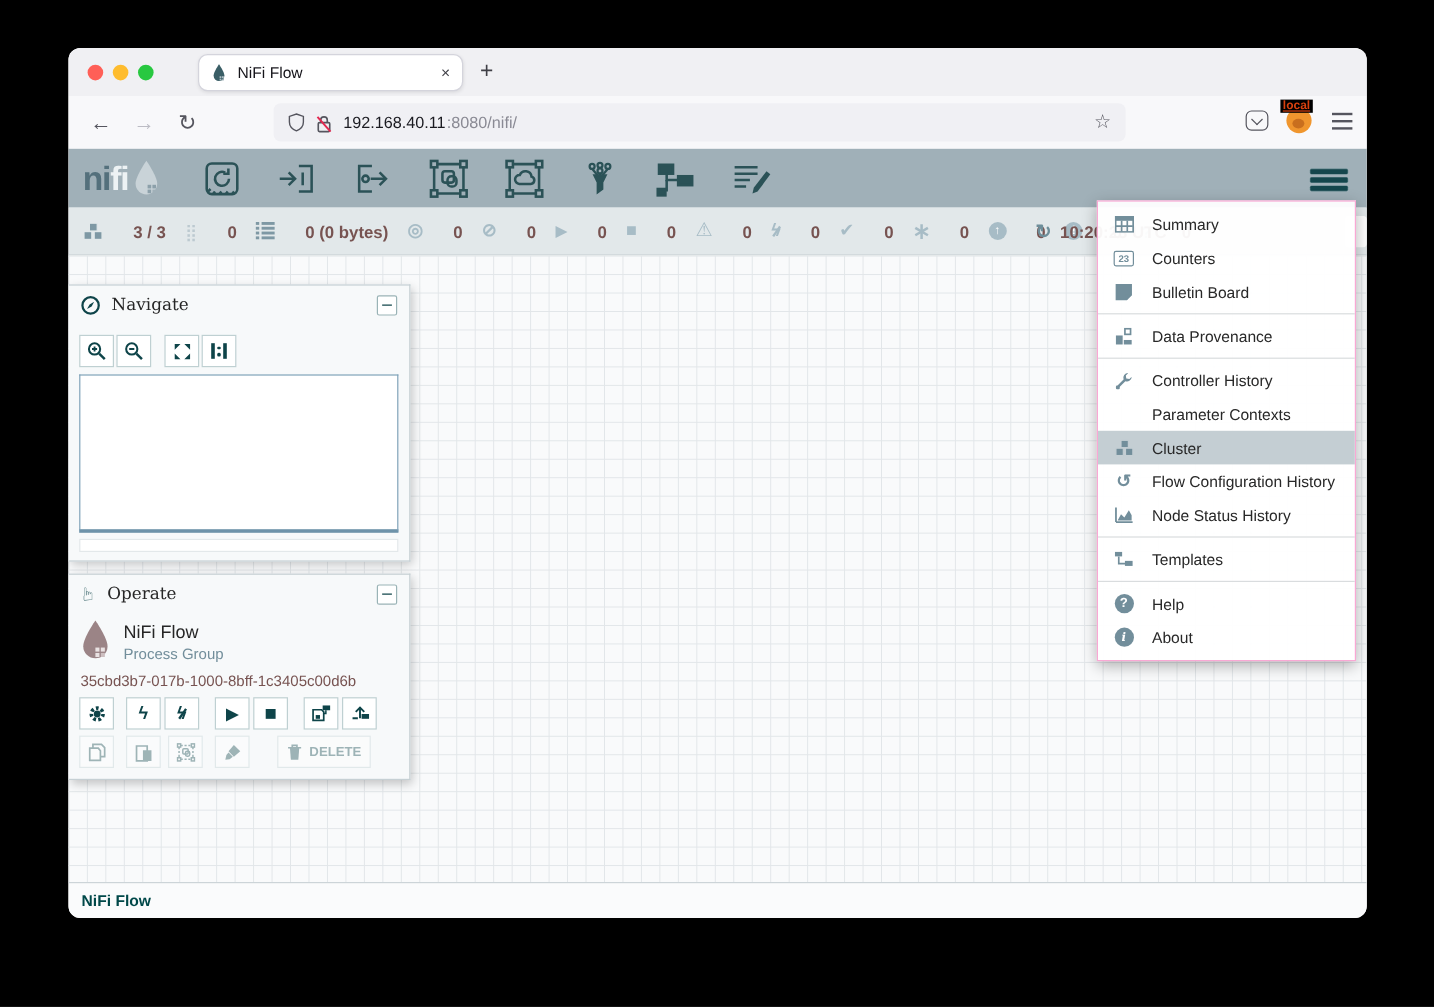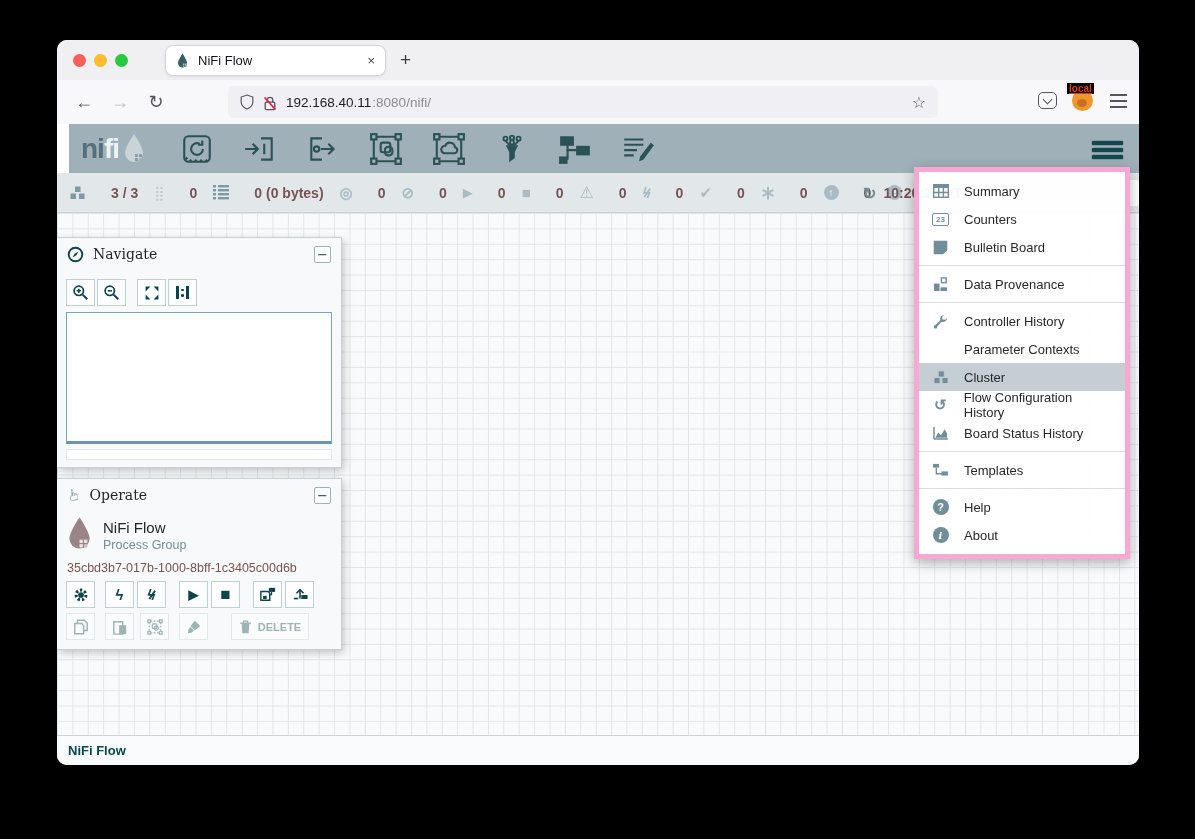--- a/index.html
+++ b/index.html
@@ -38,21 +38,21 @@
   .avatar { position:absolute; left:1015px; top:10px; width:21px; height:21px; border-radius:50%;
             background:#f0962e; overflow:hidden; }
   .avatar::after { content:""; position:absolute; left:5px; top:9px; width:10px; height:8px;
             border-radius:50%; background:#c96f1e; }
   .profile-tag { position:absolute; left:1010px; top:3px; background:#000000; color:#d7410f;
             font-size:10px; font-weight:bold; text-decoration:underline; padding:0 2px; z-index:3; }
   .ffx-burger { position:absolute; left:1053px; top:14px; width:17px; height:14px; }
   .ffx-burger i { display:block; height:2px; background:#55555e; margin-bottom:4px; }
 
   
-  .nifi-toolbar { position:absolute; left:12px; top:84px; right:0; height:49px; background:#a0b0b8;
+  .nifi-toolbar { position:absolute; left:0; top:84px; right:0; height:49px; background:#a0b0b8;
                   display:flex; align-items:center; padding-left:12px; }
   .logo { display:flex; align-items:center; }
   .logo .t1 { font-size:28px; font-weight:bold; letter-spacing:-1px; color:#54707c; }
   .logo .t2 { font-size:28px; font-weight:bold; letter-spacing:-1px; color:#edf2f4; }
   .components { display:flex; gap:27px; margin-left:32px; align-items:center; }
   .comp { width:36px; height:36px; display:flex; align-items:center; justify-content:center; cursor:grab; }
   .comp svg { stroke:#2b5257; fill:none; stroke-width:2; }
   .nifi-burger { position:absolute; right:16px; top:17px; width:31px; height:18px; cursor:pointer; }
   .nifi-burger i { display:block; height:4px; background:#14464c; border-radius:1px; margin-bottom:3px;
                    box-shadow:0 0 0 .5px #5f8389; }
@@ -120,21 +120,21 @@
   .op-row .tool-btn { font-weight:bold; }
   .mgap { width:10px; } .sgap { width:3px; } .lgap { width:13px; } .xgap { width:23px; }
   .tool-btn.off { opacity:.38; pointer-events:none; }
   .delete-btn { width:78px; height:27px; background:#fff; border:1px solid #bfd0d2; display:inline-flex;
            align-items:center; justify-content:center; gap:6px; color:#0e4449; font-size:11px;
            font-weight:bold; opacity:.38; }
   .glyph { font-size:15px; line-height:1; }
 
   
   .menu { position:absolute; left:857px; top:127px; width:216px; background:rgba(255,255,255,.95);
-          border:5px solid #f9a8d4; box-shadow:0 4px 12px rgba(0,0,0,.3); padding:5px 0; z-index:40; }
+          border:1px solid #f9a8d4; box-shadow:0 4px 12px rgba(0,0,0,.3); padding:5px 0; z-index:40; }
   .menu-item { height:28px; display:flex; align-items:center; padding:0 10px; font-size:13px;
           color:#282828; cursor:pointer; }
   .menu-item.selected { background:#c4ced3; }
   .mi { width:23px; margin-right:12px; color:#728e9b; display:flex; align-items:center;
         justify-content:center; font-size:15px; font-weight:bold; }
   .mi svg { fill:#728e9b; }
   .mi .circ { background:#728e9b; }
   .menu-divider { height:1px; background:#d9dcde; margin:4px 0; }
   .counters-box { width:17px; height:13px; border:1.5px solid #728e9b; border-radius:2px; color:#728e9b;
         font-size:8px; font-weight:bold; display:flex; align-items:center; justify-content:center; }
@@ -589,21 +589,21 @@
         <span class="mi">↺</span>
         <span>Flow Configuration History</span>
       </div>
       <div class="menu-item">
         <span class="mi">
           <svg width="15" height="14" viewBox="0 0 16 15">
               <path d="M1 14V1M1 14h15" stroke="#728e9b" stroke-width="1.6" fill="none"></path>
               <path d="M2.5 12.5l3-5.5 3 3 4-6.5 2.5 4.5v4.5z" fill="#728e9b"></path>
             </svg>
         </span>
-        <span>Board Status History</span>
+        <span>Node Status History</span>
       </div>
       <div class="menu-divider"></div>
       <div class="menu-item">
         <span class="mi">
           <svg width="15" height="14" viewBox="0 0 16 15">
               <rect x="0" y="1" width="6.5" height="4" fill="#728e9b"></rect>
               <rect x="9" y="9" width="7" height="4.5" fill="#728e9b"></rect>
               <path d="M3.5 5v6.5h6" fill="none" stroke="#728e9b" stroke-width="1.5"></path>
             </svg>
         </span>

